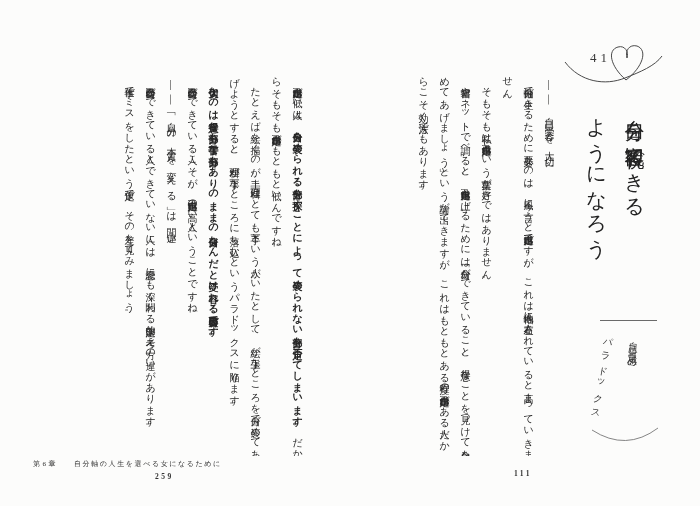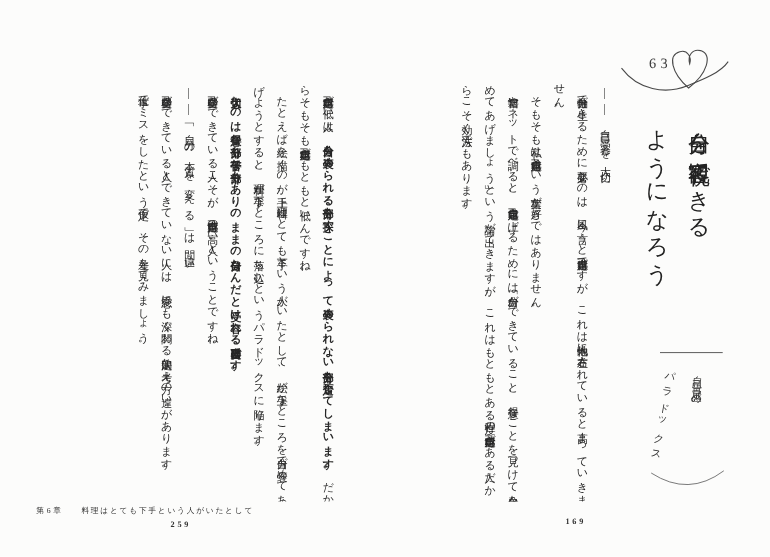--- a/index.html
+++ b/index.html
@@ -54,21 +54,21 @@
     position:absolute; font-size:7.5px; letter-spacing:2.5px; color:#333;font-weight:bold;
   }
   #page-number-left{left:155px; top:472px;}
   #page-number-right{left:514px; top:469px;}
 </style>
 </head>
 <body>
 
 <div class="spread">
 
-  <div class="chapter-number">63</div>
+  <div class="chapter-number">41</div>
 
   <svg class="ornament-svg" width="115" height="58" viewBox="560 33 115 58">
     <path d="M565,62 C580,82 605,86 625,78 C640,72 655,66 662,56" fill="none" stroke="#4a4a4a" stroke-width="1"></path>
     <path d="M626,80 C610,66 607,50 618,47 C625,45 629,52 627,58 C625,51 629,44 637,46 C648,50 643,67 626,80 Z" fill="none" stroke="#4a4a4a" stroke-width="1"></path>
   </svg>
 
   <div class="title">
     <div>自分を客観視できる</div>
     <div>ようになろう</div>
   </div>
@@ -81,31 +81,31 @@
     <path d="M4,6 Q38,28 70,4" fill="none" stroke="#777" stroke-width="0.9"></path>
   </svg>
 
   <div class="vbody" id="right-body">
       <p class="heading">――自己受容を大切に</p>
       <p class="paragraph"><span>自分軸で生きるために必要なのは、今風に言うと自己肯定感ですが、これは他人軸に左右されていると高まっていきません。</span></p>
       <p class="paragraph"><span>そもそも私は自己肯定感という言葉が好きではありません。</span></p>
       <p class="paragraph"><span>書籍やネットで調べると、自己肯定感を上げるためには「自分ができていること、得意なことを見つけて自分を褒めてあげましょう」という論が出てきますが、これはもともとある程度の自己肯定感がある人だからこそ効く方法でもあります。</span></p>
     </div>
 
-  <div class="page-number" id="page-number-right">169</div>
+  <div class="page-number" id="page-number-right">111</div>
 
   <div class="vbody" id="left-body">
       <p class="paragraph"><span>自己肯定感が低い人は、</span><span class="bold">自分を褒められる部分を探すことによって褒められない部分を否定してしまいます。</span><span>だからそもそも自己肯定感がもともと低いんですね。</span></p>
       <p class="paragraph"><span>たとえば絵を描くのが上手、料理はとても下手という人がいたとして、絵が上手なところを自分で褒めてあげようとすると、料理が下手なところに落ち込むというパラドックスに陥ります。</span></p>
       <p class="paragraph"><span class="bold">大切なのは得意な部分も苦手な部分もありのままの自分なんだと受け容れる自己受容です。</span></p>
       <p class="paragraph"><span>自己受容ができている人こそが、自己肯定感の高い人ということですね。</span></p>
       <p class="heading">――「自分の本質を変える」は間違い</p>
       <p class="paragraph"><span>自己受容ができている人とできていない人には、恋愛にも深く関わる決定的な考え方の違いがあります。</span></p>
       <p class="paragraph"><span>仕事でミスをしたという仮定で、その差を見てみましょう。</span></p>
     </div>
 
   <div class="footer-left">
-    <span class="chapter-label">第6章</span><span>料理はとても下手という人がいたとして</span>
+    <span class="chapter-label">第6章</span><span>自分軸の人生を選べる女になるために</span>
   </div>
 
   <div class="page-number" id="page-number-left">259</div>
 
 </div>
 
 </body></html>

